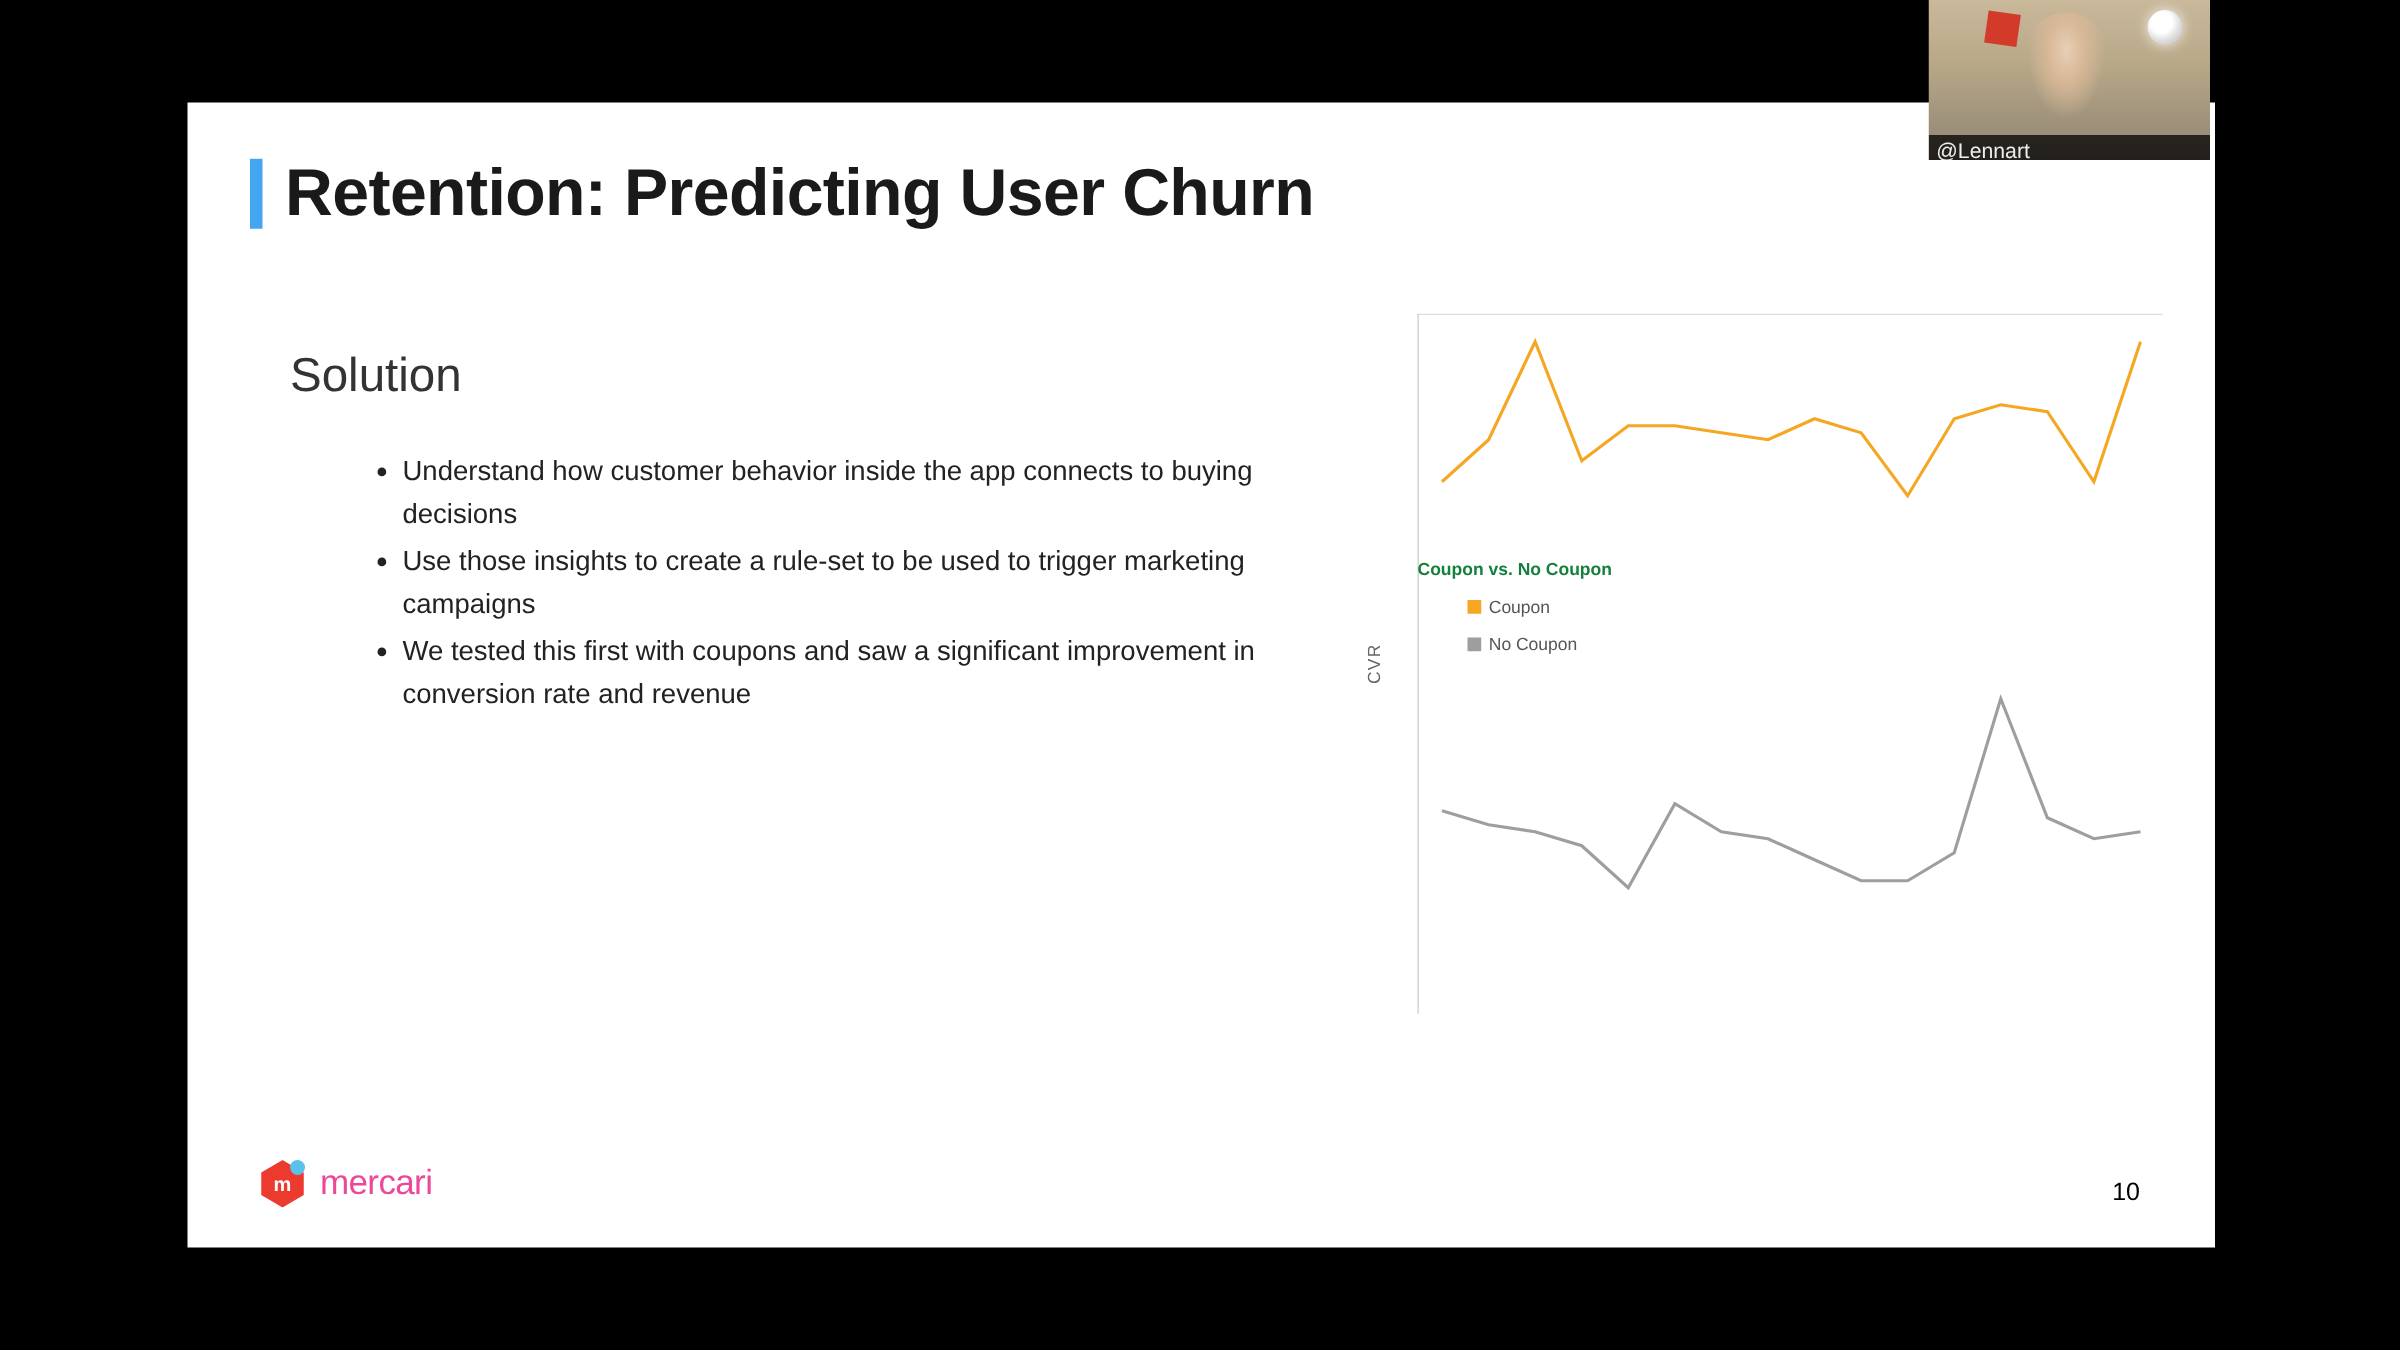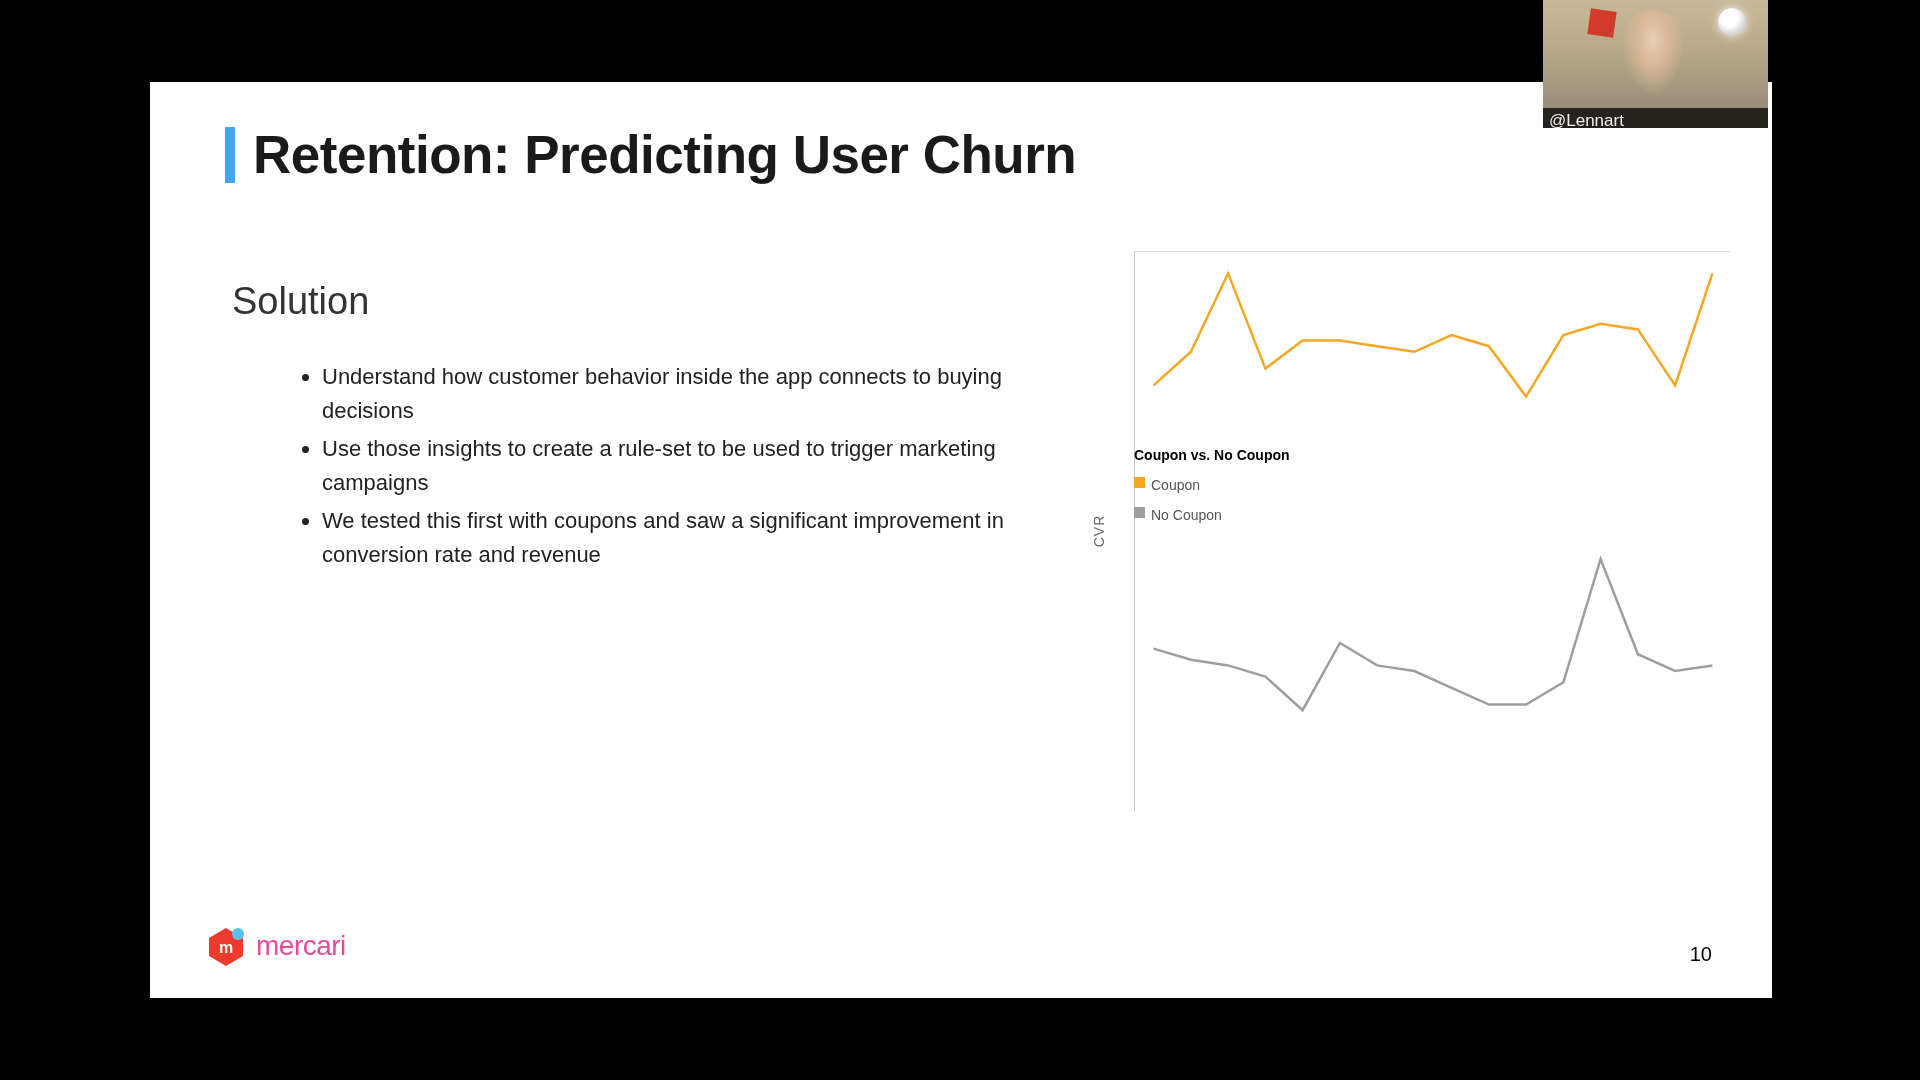--- a/index.html
+++ b/index.html
@@ -19,21 +19,20 @@
       width: 1622px;
       height: 916px;
       background: #fff;
     }
     .title-row {
       position: absolute;
       left: 50px;
       top: 42px;
       display: flex;
       align-items: center;
-      margin-left: 25px;
     }
     .title-bar {
       width: 10px;
       height: 56px;
       background: #44a6f0;
       margin-right: 18px;
     }
     .title-text {
       font-size: 53px;
       font-weight: 800;
@@ -105,24 +104,24 @@
     }
     .legend {
       position: absolute;
       left: 44px;
       top: 210px;
       font-size: 14px;
       color: #555;
     }
     .legend-title {
       font-weight: 600;
-      color: #000000;
+      color: #15803d;
       margin-bottom: 4px;
     }
-    .legend-item { display: flex; gap: 6px; margin-top: 14px; }
+    .legend-item { display: flex; align-items: center; gap: 6px; margin-top: 14px; padding-left: 40px; }
     .swatch { width: 11px; height: 11px; display: inline-block; }
     .sw-orange { background: #f5a623; }
     .sw-grey { background: #9e9e9e; }
     .x-ticks {
       position: absolute;
       left: 44px;
       top: 582px;
       width: 596px;
       display: flex;
     }

